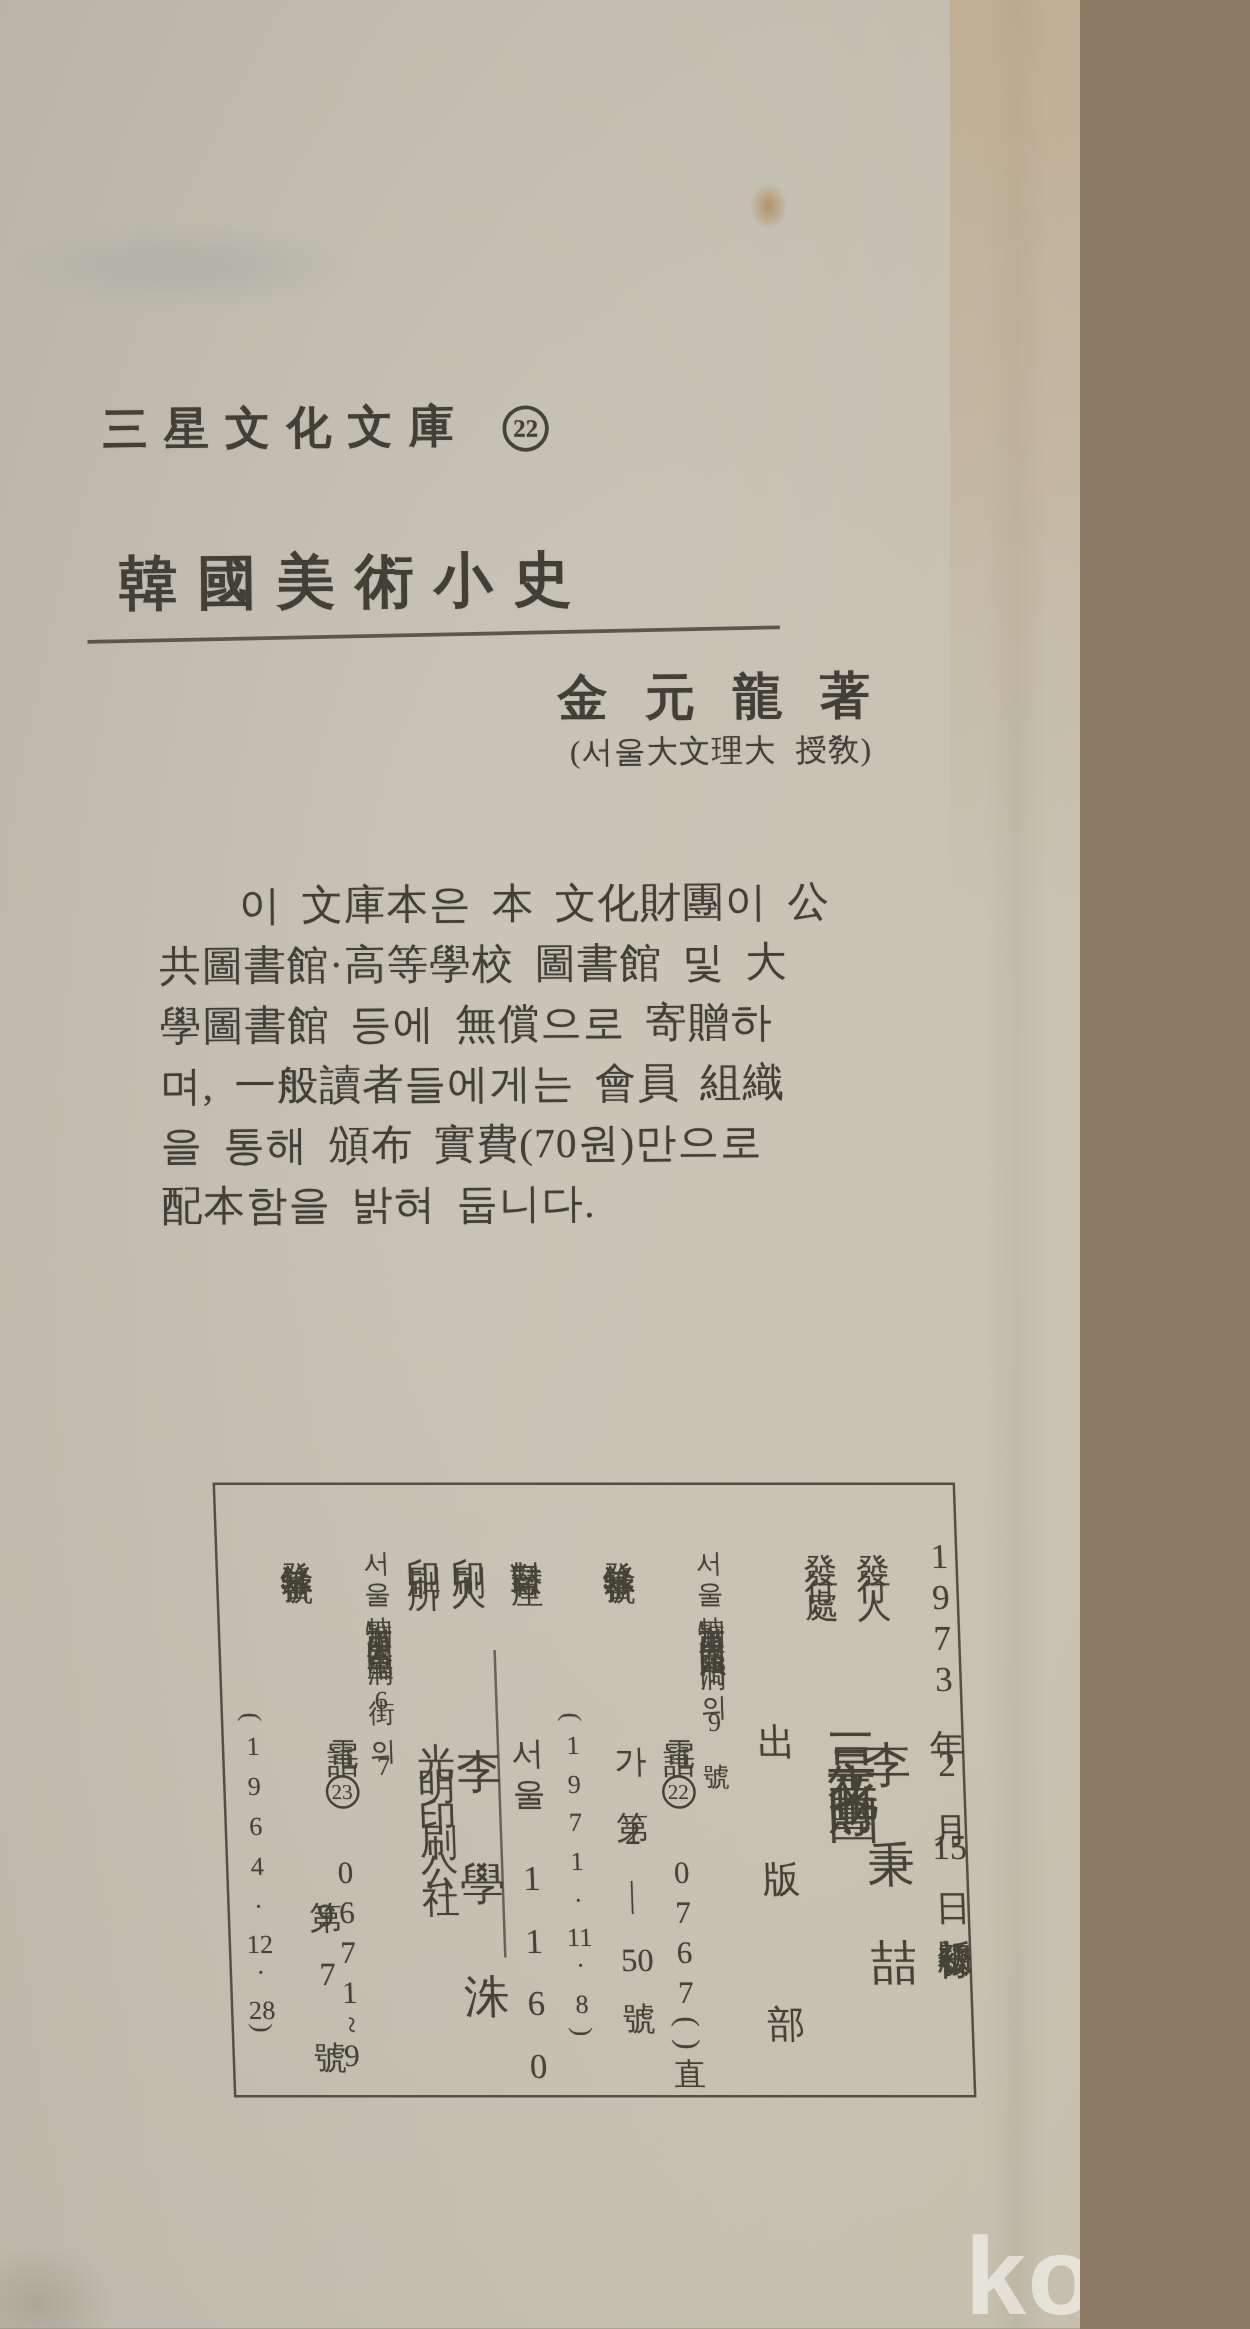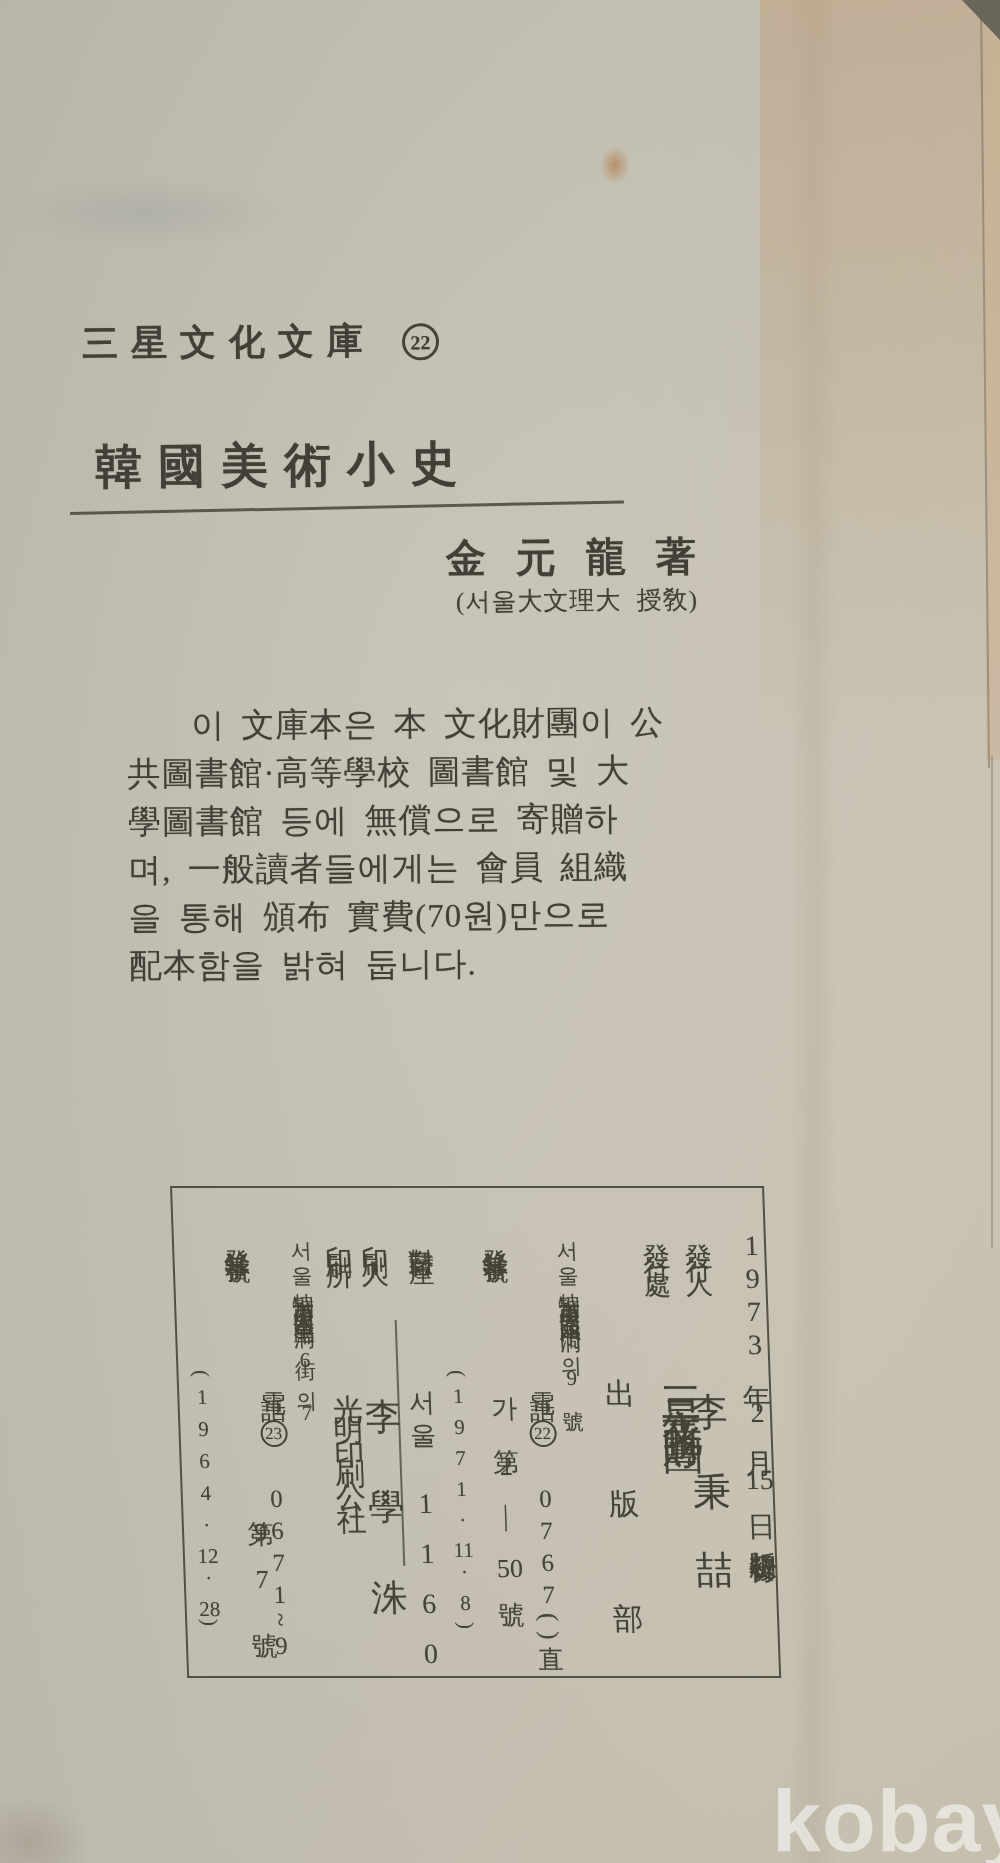--- a/index.html
+++ b/index.html
@@ -1,16 +1,16 @@
 <!DOCTYPE html>
 <html><head>
 <meta charset="utf-8">
 <style>
   html,body{margin:0;padding:0;background:#8a7a64;}
-  .photo{position:relative;width:1000px;height:1863px;overflow:hidden;
+  .photo{position:relative;width:864px;height:1863px;overflow:hidden;
     font-family:"Liberation Serif","DejaVu Serif",serif;
     background:
       radial-gradient(140% 120% at 45% 38%, rgba(255,255,255,0.07), rgba(80,72,55,0.12)),
       linear-gradient(105deg,#bcb8ab 0%,#c5c1b3 45%,#ccc6b6 78%,#cfc8b6 100%);
   }
   .photo *{box-sizing:border-box;}
   
   .fold-band{position:absolute;left:788px;top:0;width:50px;height:100%;
     background:linear-gradient(to right,rgba(120,110,90,0) 0%,rgba(120,110,90,0.10) 50%,rgba(120,110,90,0) 100%);}
   .edge-tan{position:absolute;left:760px;top:0;width:240px;height:900px;

